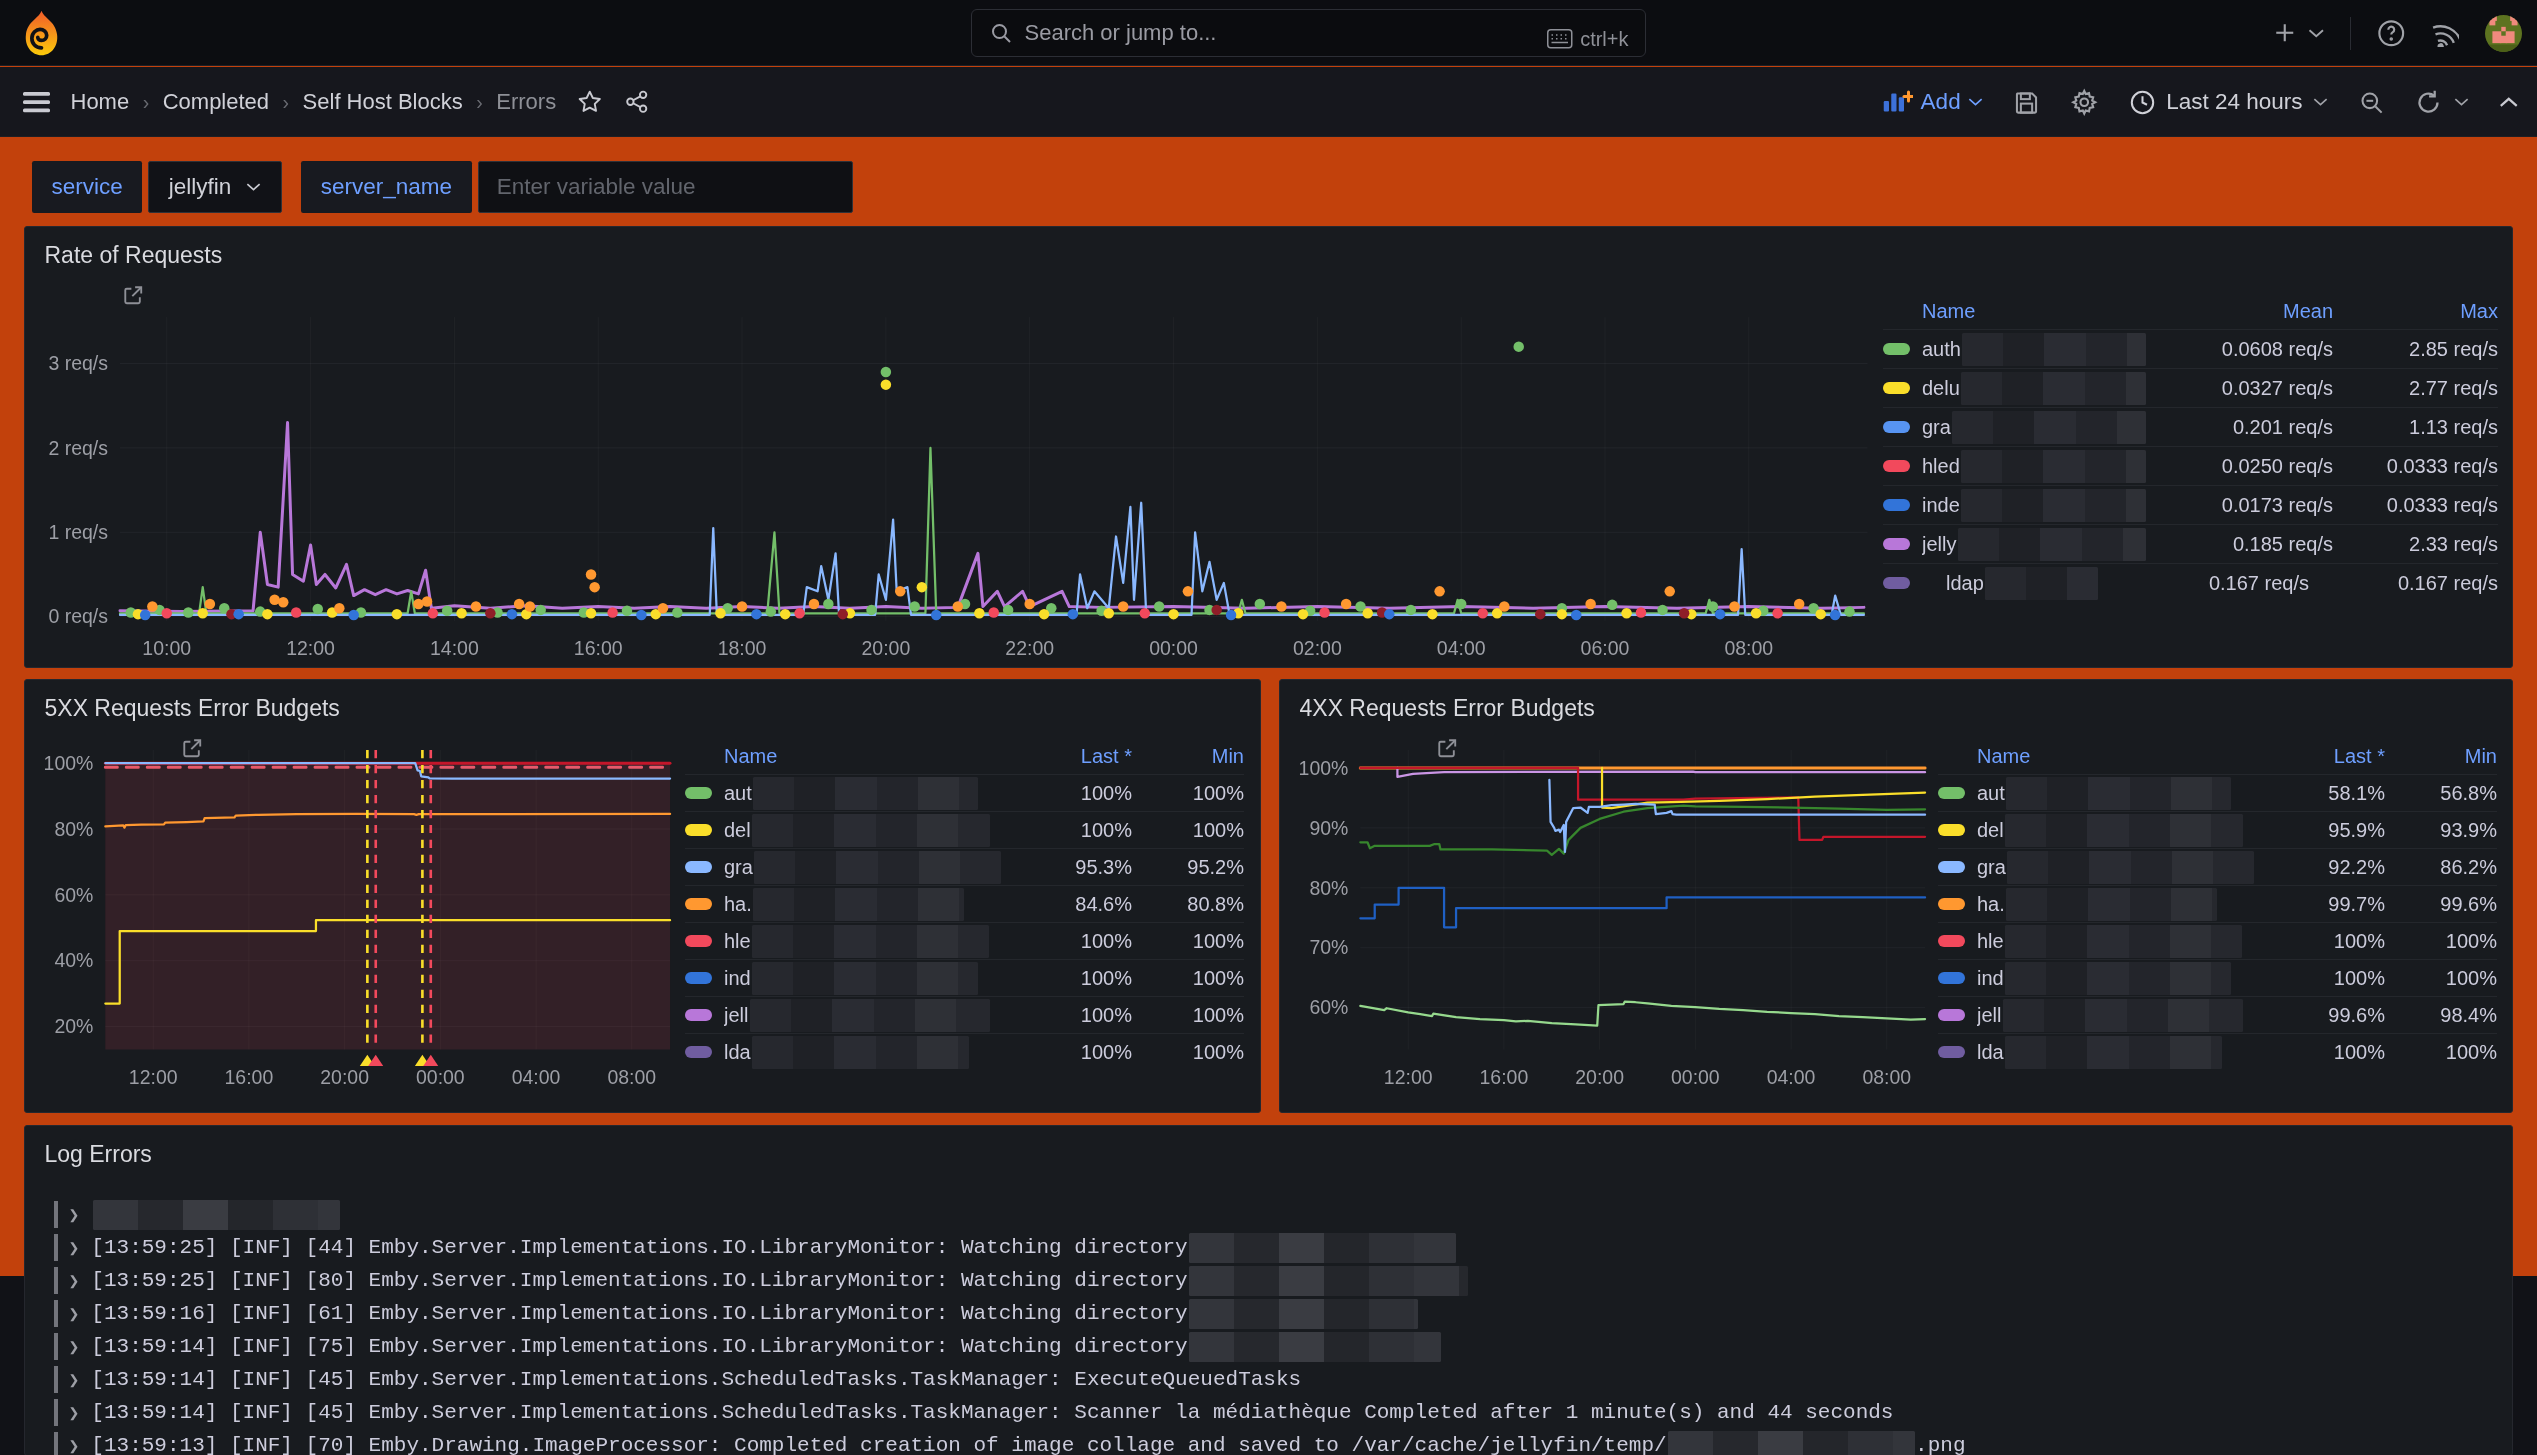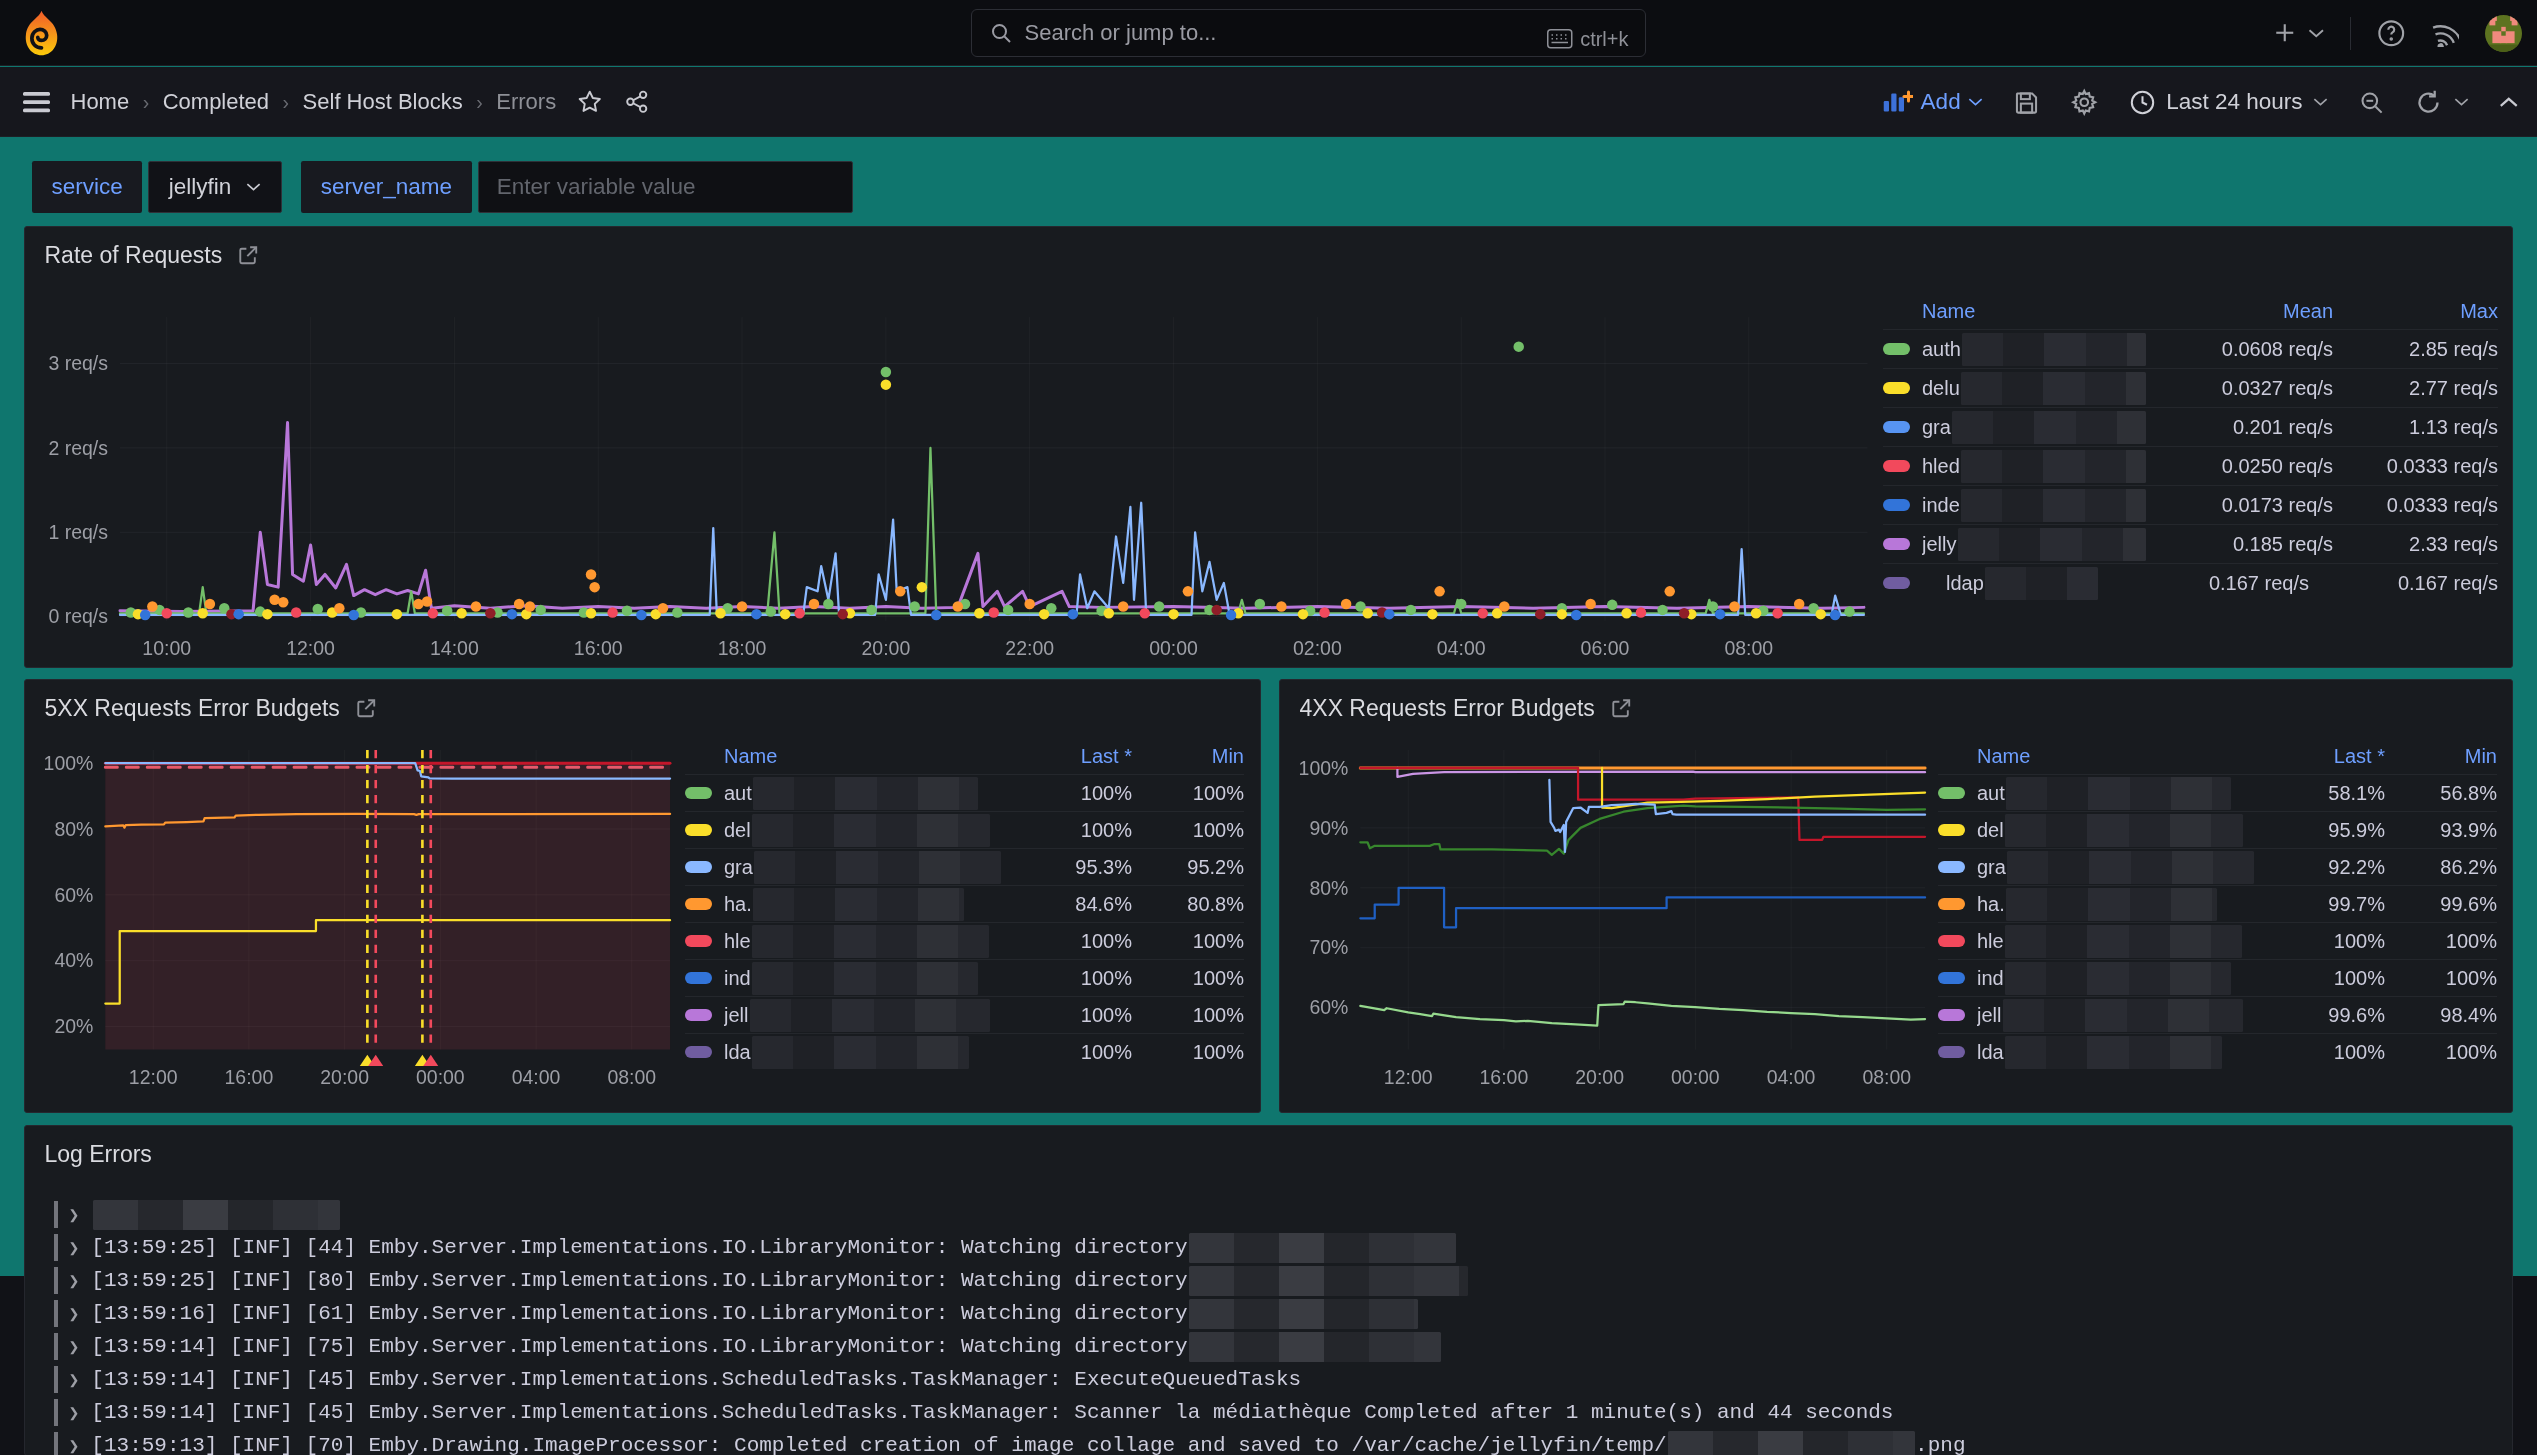--- a/index.html
+++ b/index.html
@@ -1,18 +1,18 @@
 <!DOCTYPE html>
 <html style="font-size:12px"><head>
 <meta charset="utf-8">
 <style>
   * { margin:0; padding:0; box-sizing:border-box; }
   html,body { background:#111217; width:2538px; height:1455px; overflow:hidden; }
   body { font-family:"Liberation Sans", sans-serif; color:#ccccdc; }
-  #app { position:relative; width:2538px; height:1276px; background:#0f766e; }
+  #app { position:relative; width:2538px; height:1276px; background:#c2410c; }
 
   
   .topnav { position:absolute; left:0; top:0; width:2538px; height:66px; background:#0c0d11; border-bottom:0.7px solid #1d1f25; }
   .logo { position:absolute; left:19.5px; top:9px; }
   .searchbox { position:absolute; left:971px; top:9px; width:675px; height:48px; background:#0b0c0f; border:0.7px solid #2c2e35; border-radius:6px; display:flex; align-items:center; padding:0 16.5px; cursor:text; }
   .searchbox .ph { color:#9a9ba3; font-size:22px; margin-left:12px; flex:1; }
   .shortcut { display:flex; align-items:center; gap:7.5px; color:#8e9097; font-size:20px;margin-top:12px; }
   .nav-right { position:absolute; right:16.5px; top:0; height:66px; display:flex; align-items:center; gap:25.5px; }
   .navdiv { width:0.7px; height:33px; background:#2a2c33; }
   .iconbtn { display:flex; align-items:center; justify-content:center; cursor:pointer; }
@@ -31,21 +31,21 @@
   
   .varrow { position:absolute; left:32px; top:161px; display:flex; align-items:center; gap:19.5px; }
   .vargroup { display:flex; align-items:stretch; gap:6px; }
   .varlabel { background:#181a20; border-radius:2.2px; color:#6e9fff; font-size:22.5px; display:flex; align-items:center; padding:0 19.5px; height:52px; }
   .varvalue { border:0.7px solid #2e3138; border-radius:2.2px; background:#111217; color:#d0d1d8; font-size:22.5px; display:flex; align-items:center; gap:15px; padding:0 19.5px; height:52px; cursor:pointer; }
   .varinput { border:0.7px solid #2e3138; border-radius:2.2px; background:#0f1014; height:52px; width:375px; font-size:22.5px; color:#d0d1d8; padding:0 18px; font-family:"Liberation Sans",sans-serif; }
   .varinput::placeholder { color:#62656d; }
 
   
   .panel { position:absolute; background:#181b1f; border:0.7px solid #25272e; border-radius:3px; }
-  .ptitle { position:absolute; left:19.5px; top:15px; display:flex; align-items:center; gap:15px; font-size:23px; color:#dadbe0; font-weight:500; }
+  .ptitle { position:absolute; left:19.5px; top:15px; display:flex; align-items:center; gap:15px; font-size:23px; color:#dadbe0; font-weight:500;flex-direction:column; }
   svg text { font-family:"Liberation Sans",sans-serif; }
 
   
   .lgd { position:absolute; font-size:20px; color:#ccccdc; }
   .lgd-h { display:flex; align-items:center; height:36px; color:#6e9fff; font-weight:500; }
   .lgd-row { display:flex; align-items:center; border-top:0.7px solid rgba(204,204,220,0.07); cursor:pointer; }
   .pill { width:27px; height:11.2px; border-radius:6px; margin-right:12px; flex:none; }
   .lname { flex:1; display:flex; align-items:center; overflow:hidden; white-space:nowrap; }
   .lval { text-align:right; flex:none; }
   .pxblur { display:inline-block; height:33px; border-radius:1.5px; margin-left:1.5px;

